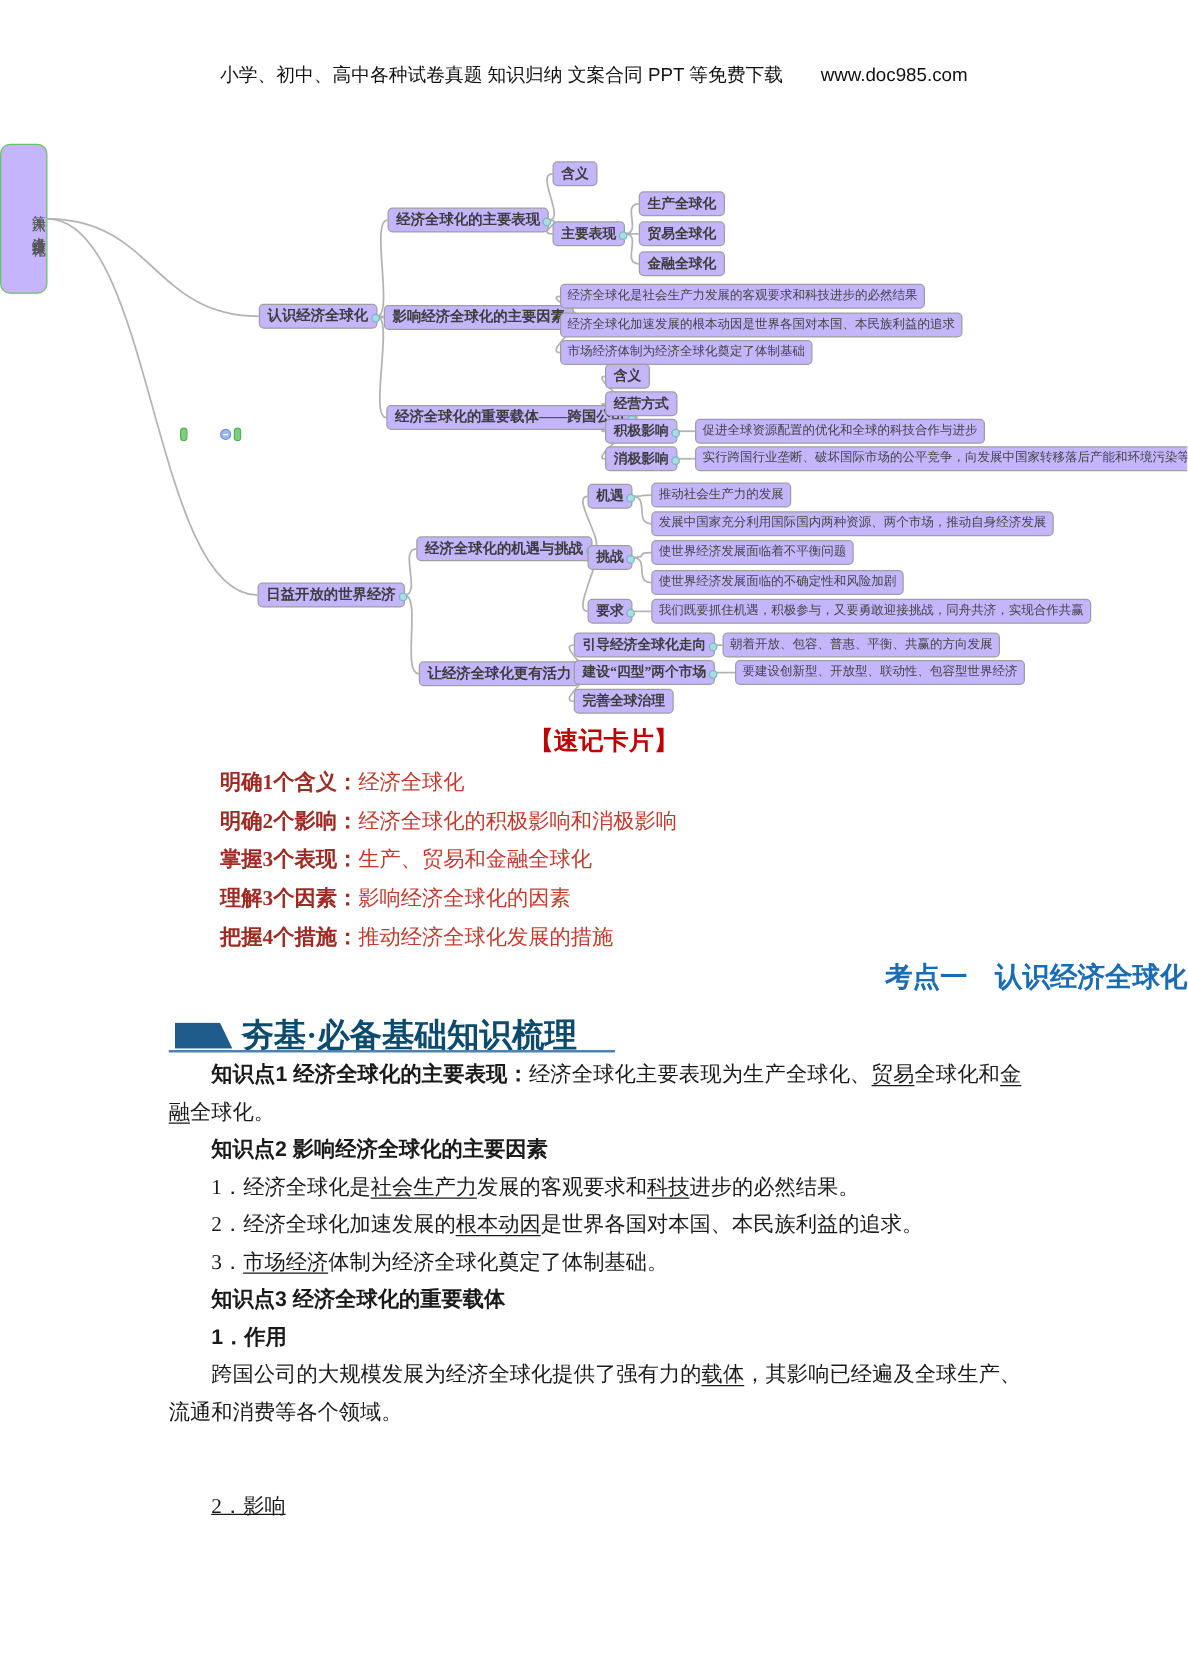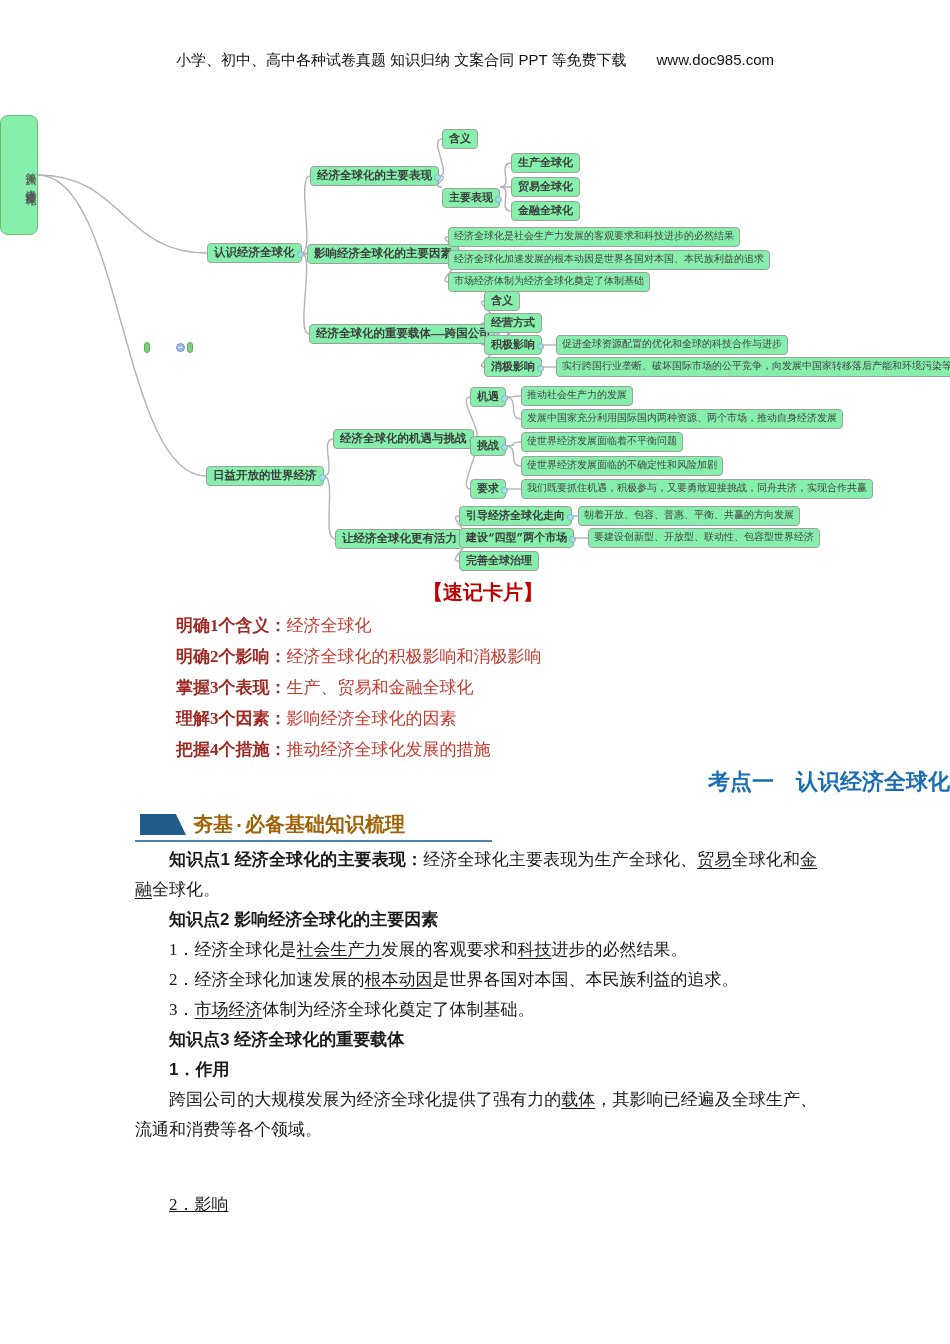--- a/index.html
+++ b/index.html
@@ -16,22 +16,22 @@
     font-family:"Liberation Sans", sans-serif; font-size:15px; color:#111;
   }
   .site-header .gap { margin-left:30px; }
 
   
   #mindmap { position:absolute; top:115px; left:0; width:950px; height:470px; }
   #mm-svg { position:absolute; top:0; left:0; width:950px; height:470px; pointer-events:none; }
   #mm-svg path { fill:none; stroke:#b3b3b3; stroke-width:1.4; }
 
   .mm-node {
-    position:absolute; background:#86efac; border:1px solid #9f9f9f; border-radius:4px;
-    color:#3d3d3d; font-family:Liberation Mono, monospace; white-space:nowrap;
+    position:absolute; background:#c4b5fd; border:1px solid #9f9f9f; border-radius:4px;
+    color:#3d3d3d; font-family:Liberation Serif, serif; white-space:nowrap;
     padding:2px 6px; font-size:11px; line-height:14px; z-index:2;
   }
   .mm-branch { font-weight:700; font-size:11.5px; }
   .mm-sub    { font-weight:700; font-size:11px; }
   .mm-leaf   { font-size:10px; padding:2px 5px; color:#454545; font-weight:400; }
   .mm-root {
     writing-mode:vertical-rl; text-orientation:upright;
     border:1.5px solid #6cbf6c; border-radius:8px; height:120px; width:38px;
     padding:7px 0; text-align:center; color:#565656; font-size:11px;
     letter-spacing:1px; font-weight:400;
@@ -72,22 +72,22 @@
 
   
   .section-head {
     position:absolute; top:811px; left:140px; display:flex; align-items:center;
   }
   .section-flag {
     width:46px; height:21px; background:#1f5c8b; margin-right:7px;
     clip-path:polygon(0 0, 78% 0, 100% 100%, 0 100%);
   }
   .section-title {
-    color:#a16207; font-weight:700; font-size:20px;
-    font-family:Liberation Mono, monospace;
+    color:#0c4a6e; font-weight:700; font-size:26px;
+    font-family:Liberation Serif, serif;
   }
   .section-underline {
     position:absolute; top:840px; left:135px; width:357px; height:2px;
     background:#4d83b3;
   }
 
   
   .content {
     position:absolute; top:845px; left:135px; width:682px;
     font-size:17px; line-height:30px; text-align:justify;
@@ -145,21 +145,21 @@
       </svg>
 
     <div class="mm-node mm-root">第六课 走进经济全球化</div>
     <div class="root-handle" style="left:144px; top:227px;"></div>
     <div class="root-handle" style="left:187px; top:227px;"></div>
     <div class="root-collapse" style="left:176px; top:228px;">−</div>
 
     <div class="mm-node mm-branch has-dot" style="left:207px; top:128px;">认识经济全球化</div>
     <div class="mm-node mm-branch has-dot" style="left:310px; top:51px;">经济全球化的主要表现</div>
     <div class="mm-node mm-sub" style="left:442px; top:14px;">含义</div>
-    <div class="mm-node mm-sub has-dot" style="left:442px; top:73px;">主要表现</div>
+    <div class="mm-node mm-sub has-dot" style="left:442px; top:62px;">主要表现</div>
     <div class="mm-node mm-sub" style="left:511px; top:38px;">生产全球化</div>
     <div class="mm-node mm-sub" style="left:511px; top:62px;">贸易全球化</div>
     <div class="mm-node mm-sub" style="left:511px; top:86px;">金融全球化</div>
 
     <div class="mm-node mm-branch has-dot" style="left:307px; top:129px;">影响经济全球化的主要因素</div>
     <div class="mm-node mm-leaf" style="left:448px; top:112px;">经济全球化是社会生产力发展的客观要求和科技进步的必然结果</div>
     <div class="mm-node mm-leaf" style="left:448px; top:135px;">经济全球化加速发展的根本动因是世界各国对本国、本民族利益的追求</div>
     <div class="mm-node mm-leaf" style="left:448px; top:157px;">市场经济体制为经济全球化奠定了体制基础</div>
 
     <div class="mm-node mm-branch has-dot" style="left:309px; top:209px;">经济全球化的重要载体——跨国公司</div>

